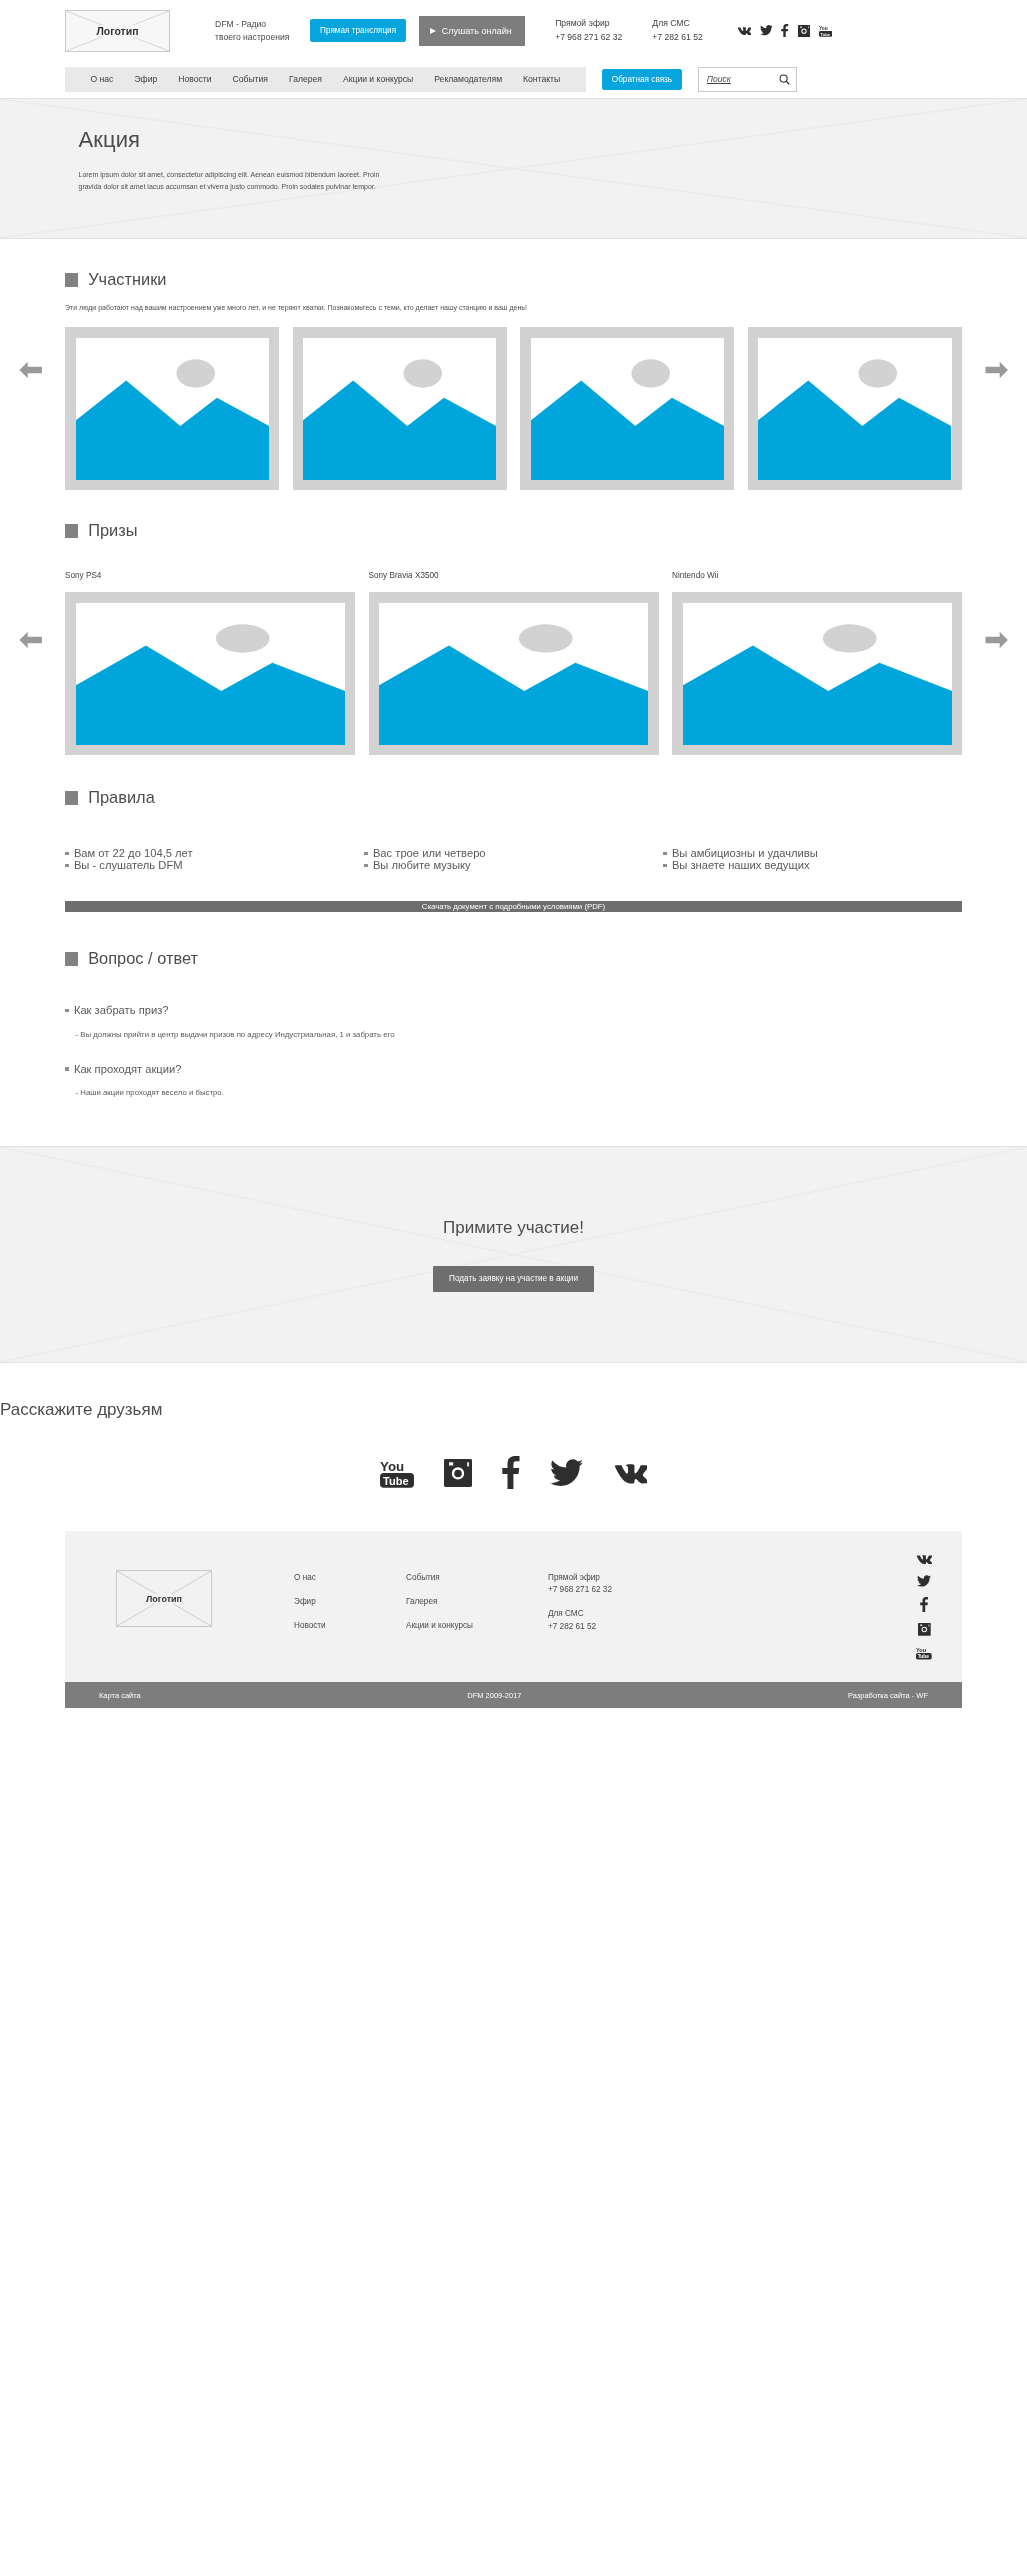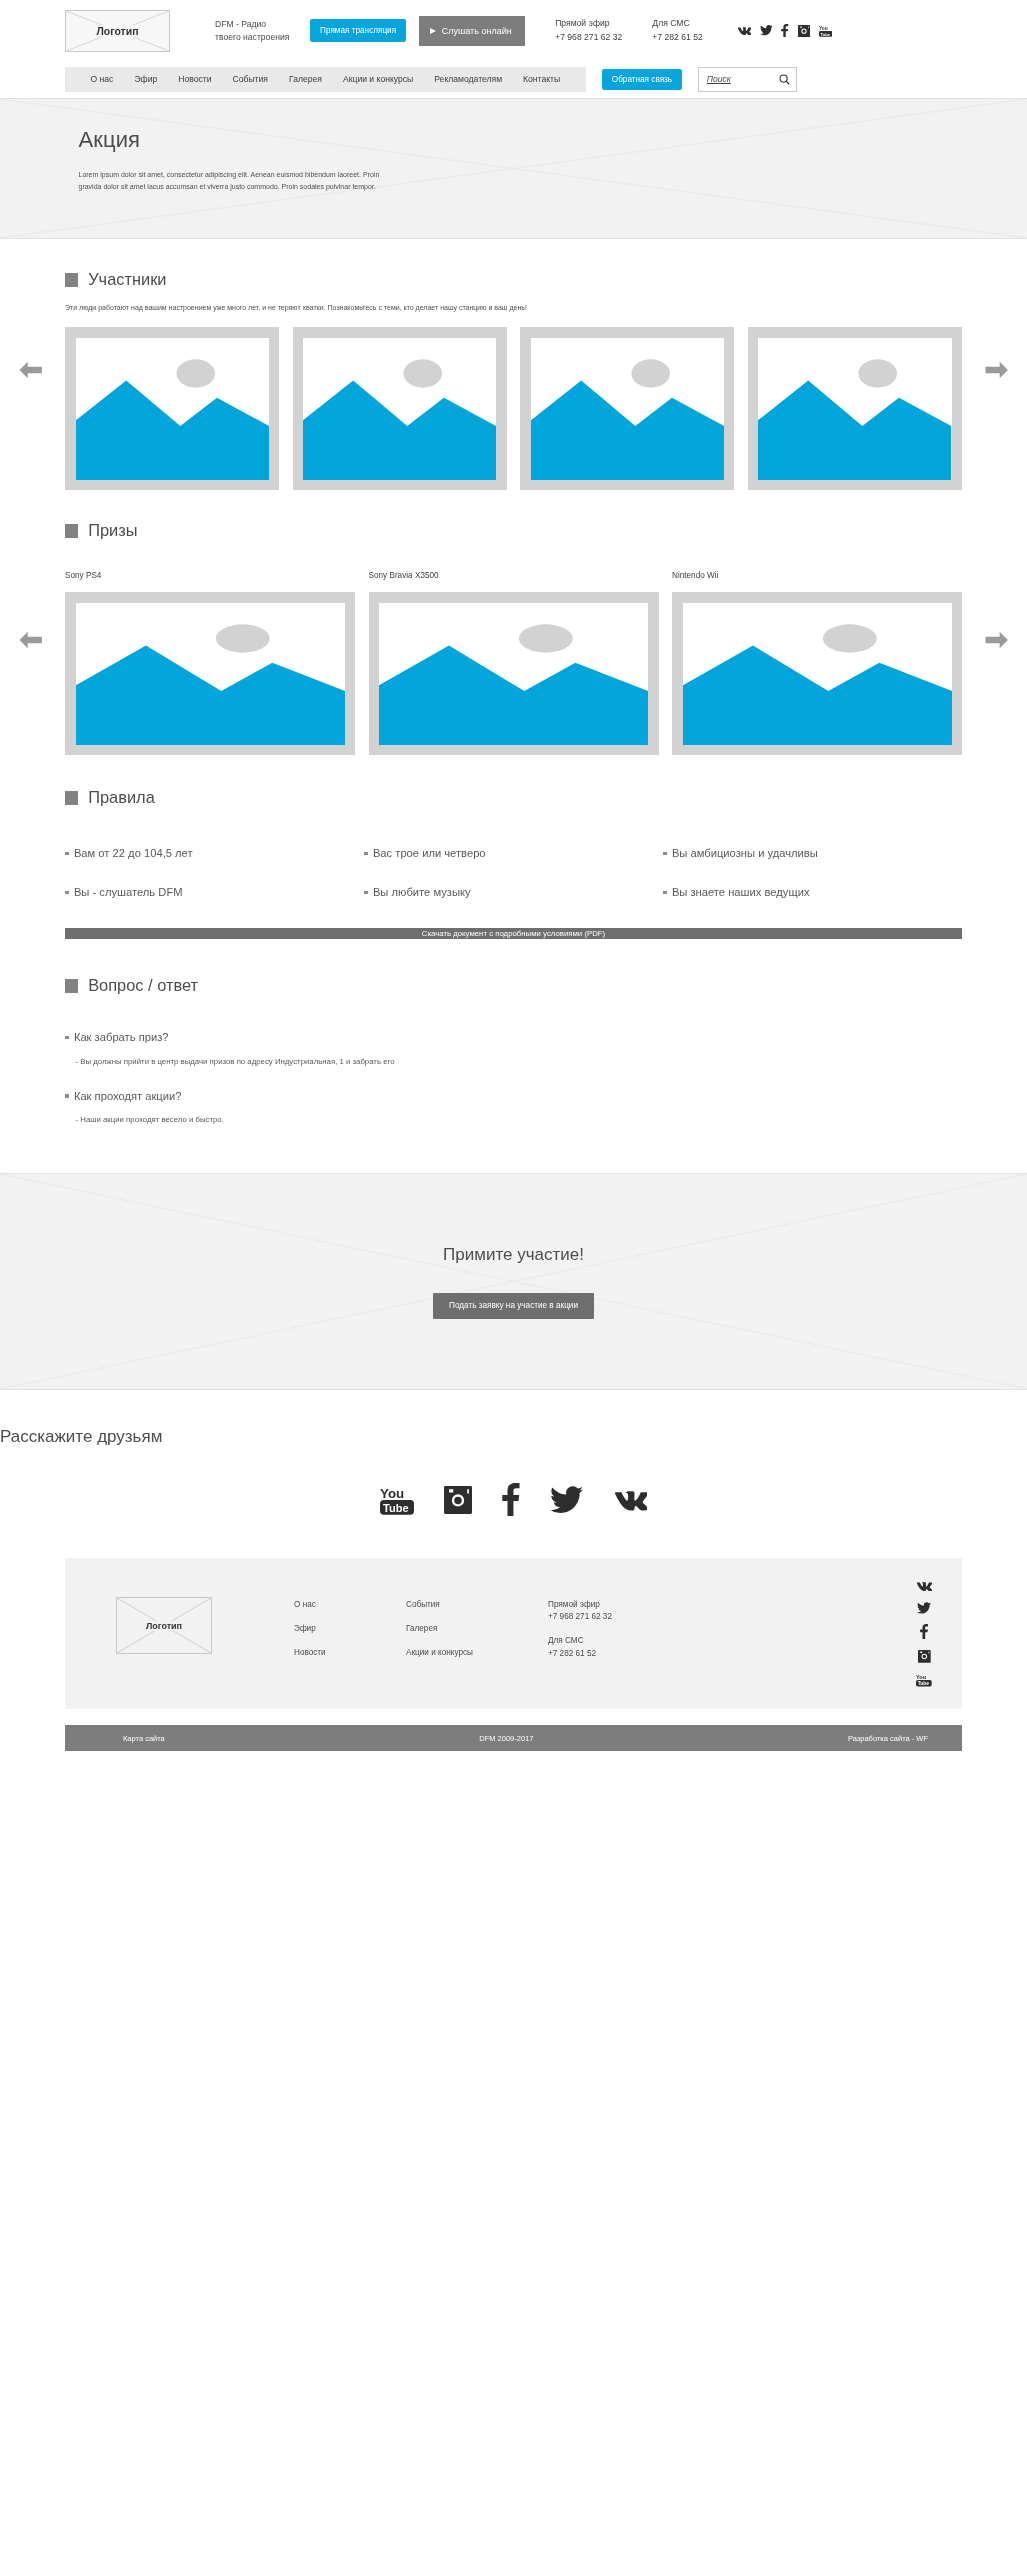--- a/index.html
+++ b/index.html
@@ -156,21 +156,20 @@
   .arrow svg { width: 100%; height: 100%; fill: #9a9a9a; }
   .arrow.left { left: 18px; }
   .arrow.right { right: 18px; }
 
   .carousel-zone { position: relative; }
 
   
   .rules-grid {
     display: grid;
     grid-template-columns: 1fr 1fr 1fr;
-    row-gap: 27px;
     margin-top: 40px;
   }
   .rule {
     font-size: 11.2px; color: #595959;
     display: flex; align-items: baseline; gap: 5.2px;
   }
   .rule .bullet { width: 3.7px; height: 3.7px; background: #8d8d8d; flex: 0 0 auto; position: relative; top: -2.2px; }
 
   .btn-wide {
     display: block; width: 100%;
@@ -255,22 +254,21 @@
     margin-left: auto; margin-top: -4.5px;
     display: flex; flex-direction: column; align-items: center; gap: 10.5px;
   }
   .foot-social span { cursor: pointer; display: block; }
   .foot-social svg { fill: #2e2e2e; display: block; }
 
   .bottombar {
     background: #7d7d7d;
     height: 25.4px;
     display: flex; align-items: center;
-    margin: 16px 65px;
-    padding-left: 24px;
+    margin: 0 65px;
   }
   .bottombar a, .bottombar .bb {
     color: #fff; font-size: 7.5px; text-decoration: none;
   }
   .bb1 { margin-left: 34px; }
   .bb2 { margin-left: auto; }
   .bb3 { margin-left: auto; margin-right: 34px; }
   .tailgap { height: 1.5px; background: #fff; }
 </style>
 </head>

